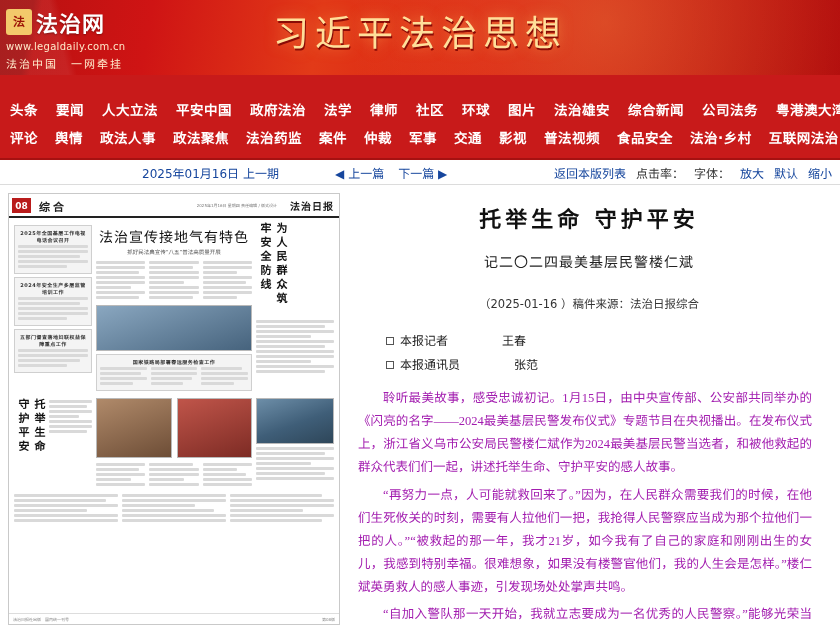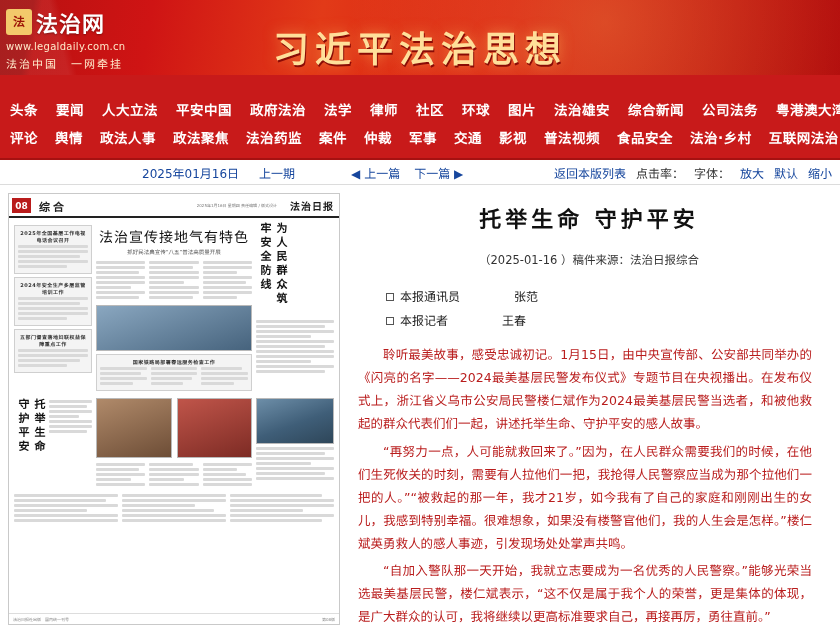--- a/index.html
+++ b/index.html
@@ -51,23 +51,23 @@
   }
   .logo-text {
     font-size: 22px; font-weight: bold; letter-spacing: 1px;
     text-shadow: 0 1px 2px rgba(0,0,0,.35);
     font-family: "DejaVu Sans", sans-serif;
   }
   .logo-url { font-size: 10px; margin-top: 3px; letter-spacing: .3px; color:#ffe9c9; }
   .logo-slogan { font-size: 11px; margin-top: 3px; letter-spacing: 2px; color:#ffeccd; }
 
   .banner-title {
-    position: absolute; left: 0; right: 0; top: 20px;
+    position: absolute; left: 0; right: 0; top: 4px;
     text-align: center;
-    font-size: 36px; font-weight: bold;
+    font-size: 36px; font-weight: normal;
     color: #ffdf9a;
     letter-spacing: 6px;
     text-shadow: 1px 2px 0 #8a0b06, 0 0 14px rgba(255,200,100,.55);
     z-index: 3;
     font-family: "DejaVu Serif", "Liberation Serif", serif;
   }
 
   
   .nav {
     background: #c81a1a;
@@ -96,21 +96,21 @@
   .subbar {
     height: 25px;
     border-bottom: 1px solid #dcdcdc;
     display: flex;
     align-items: center;
     font-size: 12px;
     color: #333;
     padding: 0 8px;
     background: #fff;
   }
-  .subbar .left { display: flex; align-items: center; gap: 20px; margin-left: 134px;}
+  .subbar .left { display: flex; align-items: center; gap: 4px; margin-left: 134px;}
   .subbar .date { color: #16469d; }
   .subbar a { color: #16469d; text-decoration: none; cursor: pointer; }
   .subbar .mid { display: flex; align-items: center; gap: 14px; margin-left: 56px; }
   .subbar .right { margin-left: auto; display: flex; align-items: center; gap: 10px; }
   .subbar .plain { color:#333; }
 
   
   .main {
     display: flex;
     height: 505px;
@@ -212,24 +212,25 @@
   .byline-row { display:flex; align-items:center; gap:6px;}
   .byline-box {
     display:inline-block; width:8px; height:8px;
     border:1px solid #555; background:#fff;
   }
   .byline-label { }
   .byline-name { margin-left: 48px; }
   .art-p {
     font-size: 12.5px;
     line-height: 1.85;
-    color: #b91c1c;
+    color: #a21caf;
     text-align: justify;
     text-indent: 2em;
     margin: 0 8px 4px 0;
+    font-family: Liberation Serif, serif;
   }
 </style>
 </head>
 <body>
 
 <div id="page">
 
   <div class="banner">
     <div class="banner-logo">
       <div class="logo-row">
@@ -503,33 +504,34 @@
         <div class="paper-foot">
           <span>法治日报社出版　国内统一刊号</span>
           <span>第08版</span>
         </div>
       </div>
       <div class="paper-caption">综合</div>
     </div>
 
     <div class="article-col">
       <div class="art-title">托举生命 守护平安</div>
+      <div class="art-sub">记二〇二四最美基层民警楼仁斌</div>
       <div class="art-meta">（2025-01-16 ）稿件来源：法治日报综合</div>
 
       <div class="art-bylines">
+        <div class="byline-row">
+          <span class="byline-box"></span>
+          <span class="byline-label">本报记者</span>
+          <span class="byline-name">王春</span>
+        </div>
         <div class="byline-row">
           <span class="byline-box"></span>
           <span class="byline-label">本报通讯员</span>
           <span class="byline-name">张范</span>
         </div>
-        <div class="byline-row">
-          <span class="byline-box"></span>
-          <span class="byline-label">本报记者</span>
-          <span class="byline-name">王春</span>
-        </div>
       </div>
 
       <p class="art-p">聆听最美故事，感受忠诚初记。1月15日，由中央宣传部、公安部共同举办的《闪亮的名字——2024最美基层民警发布仪式》专题节目在央视播出。在发布仪式上，浙江省义乌市公安局民警楼仁斌作为2024最美基层民警当选者，和被他救起的群众代表们们一起，讲述托举生命、守护平安的感人故事。</p>
       <p class="art-p">“再努力一点，人可能就救回来了。”因为，在人民群众需要我们的时候，在他们生死攸关的时刻，需要有人拉他们一把，我抢得人民警察应当成为那个拉他们一把的人。”“被救起的那一年，我才21岁，如今我有了自己的家庭和刚刚出生的女儿，我感到特别幸福。很难想象，如果没有楼警官他们，我的人生会是怎样。”楼仁斌英勇救人的感人事迹，引发现场处处掌声共鸣。</p>
       <p class="art-p">“自加入警队那一天开始，我就立志要成为一名优秀的人民警察。”能够光荣当选最美基层民警，楼仁斌表示，“这不仅是属于我个人的荣誉，更是集体的体现，是广大群众的认可，我将继续以更高标准要求自己，再接再厉，勇往直前。”</p>
 
     </div>
   </div>
 </div>
 

